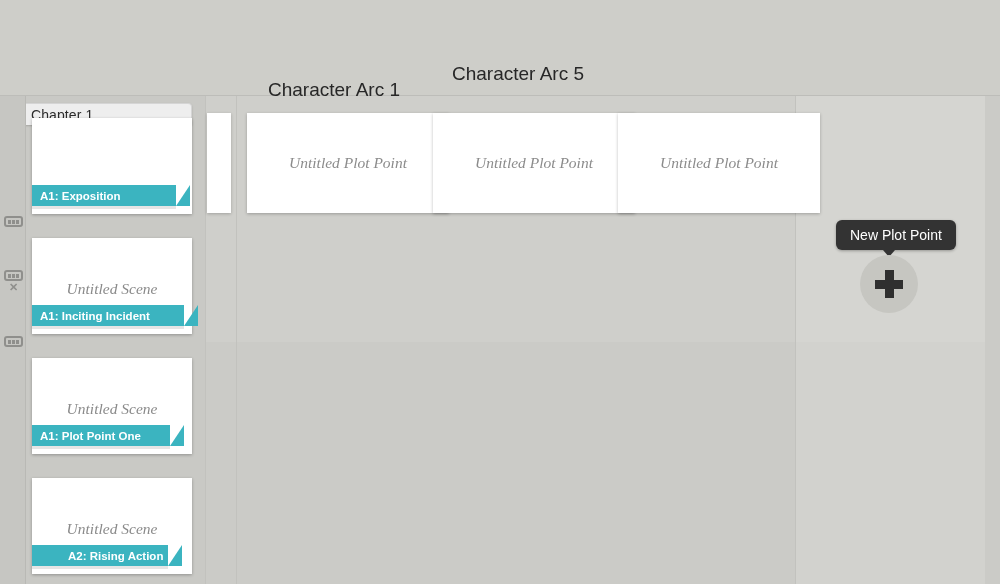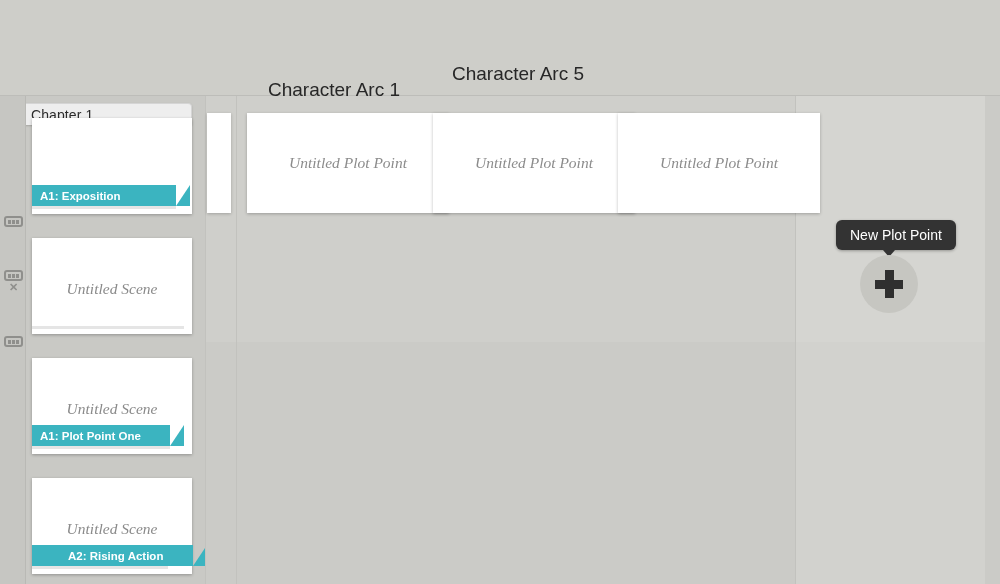--- a/index.html
+++ b/index.html
@@ -319,35 +319,39 @@
       <div class="ribbon-shadow" style="width:144px;"></div>
       <div class="ribbon" style="width:144px;">
         <span>A1: Exposition</span>
         <span class="ribbon-tail"></span>
       </div>
     </div>
 
     <div class="scene-card" style="top:142px;">
       <div class="scene-title">Untitled Scene</div>
       <div class="ribbon-shadow" style="width:152px;"></div>
+      <div class="ribbon" style="width:152px;">
+        <span>A1: Inciting Incident</span>
+        <span class="ribbon-tail"></span>
+      </div>
     </div>
 
     <div class="scene-card" style="top:262px;">
       <div class="scene-title">Untitled Scene</div>
       <div class="ribbon-shadow" style="width:138px;"></div>
       <div class="ribbon" style="width:138px;">
         <span>A1: Plot Point One</span>
         <span class="ribbon-tail"></span>
       </div>
     </div>
 
     <div class="scene-card" style="top:382px;">
       <div class="scene-title">Untitled Scene</div>
       <div class="ribbon-shadow" style="width:136px;"></div>
-      <div class="ribbon" style="width:161px;padding-left:36px;">
+      <div class="ribbon" style="width:136px;padding-left:36px;">
         <span>A2: Rising Action</span>
         <span class="ribbon-tail"></span>
       </div>
     </div>
 
   </div>
 
   <div class="sliver-card"></div>
 
   <div class="plot-card" style="left:247px;">

